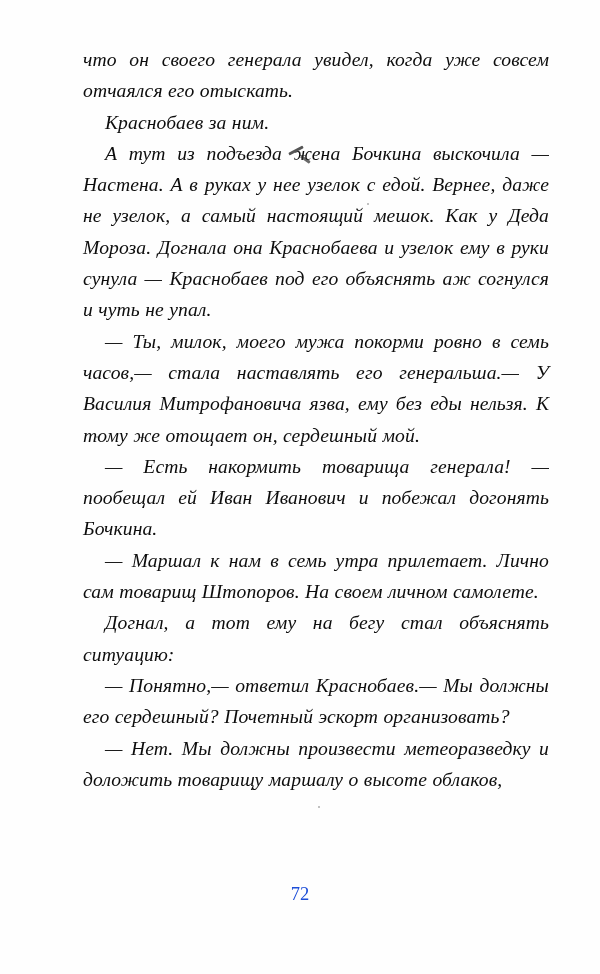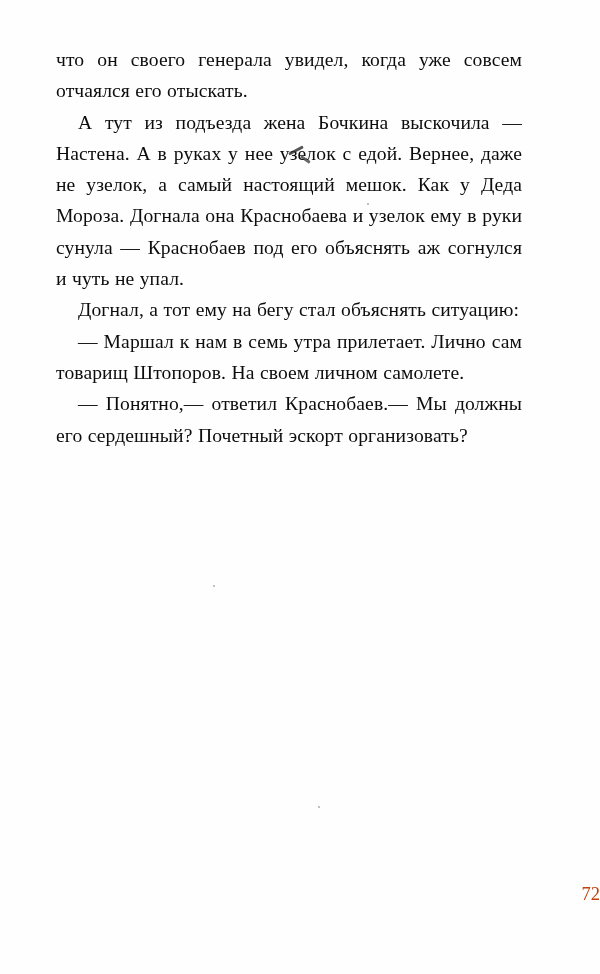--- a/index.html
+++ b/index.html
@@ -18,46 +18,47 @@
   .page {
     position: absolute;
     left: 0;
     top: 0;
     width: 600px;
     height: 974px;
     background: #fefefe;
   }
   .text-block {
     position: absolute;
-    left: 56px;
+    left: 83px;
     top: 44px;
     width: 466px;
+    font-style: italic;
   }
   p.para {
     margin: 0;
     font-size: 19.6px;
     line-height: 31.3px;
     text-align: justify;
     text-justify: inter-word;
     letter-spacing: 0.1px;
     word-spacing: 0.4px;
     hyphens: manual;
   }
   p.para.indent {
     text-indent: 22px;
   }
   .page-number {
     position: absolute;
     left: 0;
     top: 884px;
     width: 600px;
-    text-align: right;
+    text-align: center;
     font-size: 18.5px;
     font-family: "Liberation Serif", serif;
-    color: #c2410c;
+    color: #1d4ed8;
   }
   
   .speck {
     position: absolute;
     background: #6c6c6c;
     opacity: .55;
     border-radius: 50%;
   }
   .mark-a { left: 288px; top: 149px; width: 16px; height: 3px; transform: rotate(-28deg); background:#2a2a2a; opacity:.8; border-radius:1px;}
   .mark-b { left: 300px; top: 158px; width: 11px; height: 2.5px; transform: rotate(35deg); background:#2a2a2a; opacity:.7; border-radius:1px;}
@@ -68,24 +69,28 @@
   .sp5 { left: 96px; top: 436px; width: 1.5px; height: 1.5px; }
   .sp6 { left: 470px; top: 340px; width: 1.5px; height: 1.5px; }
 </style>
 </head>
 <body>
 
 <div class="page">
 
   <div class="text-block">
     <p class="para">что он своего генерала увидел, когда уже совсем отчаялся его отыскать.</p>
+    <p class="para indent">Краснобаев за ним.</p>
     <p class="para indent">А тут из подъезда жена Бочкина выскочила — Настена. А в руках у нее узелок с едой. Вернее, даже не узелок, а самый настоящий мешок. Как у Деда Мороза. Догнала она Краснобаева и узелок ему в руки сунула — Краснобаев под его объяснять аж согнулся и чуть не упал.</p>
+    <p class="para indent">— Ты, милок, моего мужа покорми ровно в семь часов,— стала наставлять его генеральша.— У Василия Митрофановича язва, ему без еды нельзя. К тому же отощает он, сердешный мой.</p>
+    <p class="para indent">— Есть накормить товарища генерала! — пообещал ей Иван Иванович и побежал догонять Бочкина.</p>
+    <p class="para indent">— Маршал к нам в семь утра прилетает. Лично сам товарищ Штопоров. На своем личном самолете.</p>
     <p class="para indent">Догнал, а тот ему на бегу стал объяснять ситуацию:</p>
-    <p class="para indent">— Маршал к нам в семь утра прилетает. Лично сам товарищ Штопоров. На своем личном самолете.</p>
     <p class="para indent">— Понятно,— ответил Краснобаев.— Мы должны его сердешный? Почетный эскорт организовать?</p>
+    <p class="para indent">— Нет. Мы должны произвести метеоразведку и доложить товарищу маршалу о высоте облаков,</p>
   </div>
 
   <div class="page-number">72</div>
 
   <span class="speck mark-a"></span>
   <span class="speck mark-b"></span>
   <span class="speck sp1"></span>
   <span class="speck sp2"></span>
   <span class="speck sp3"></span>
   <span class="speck sp4"></span>

